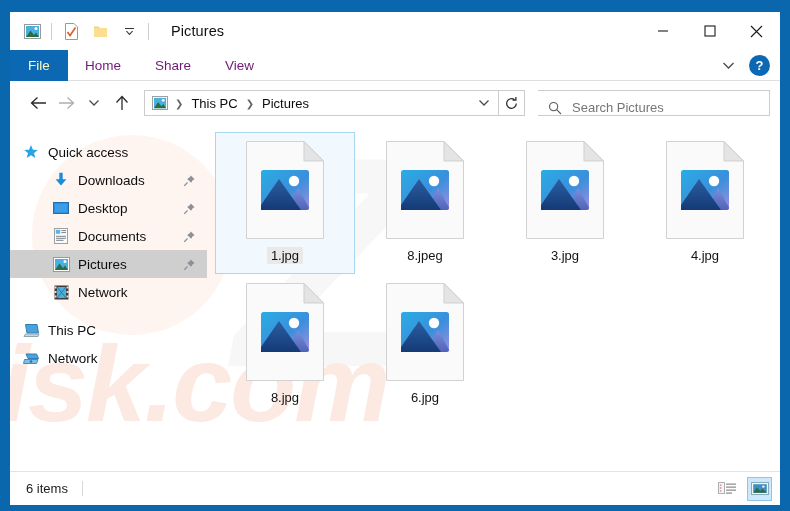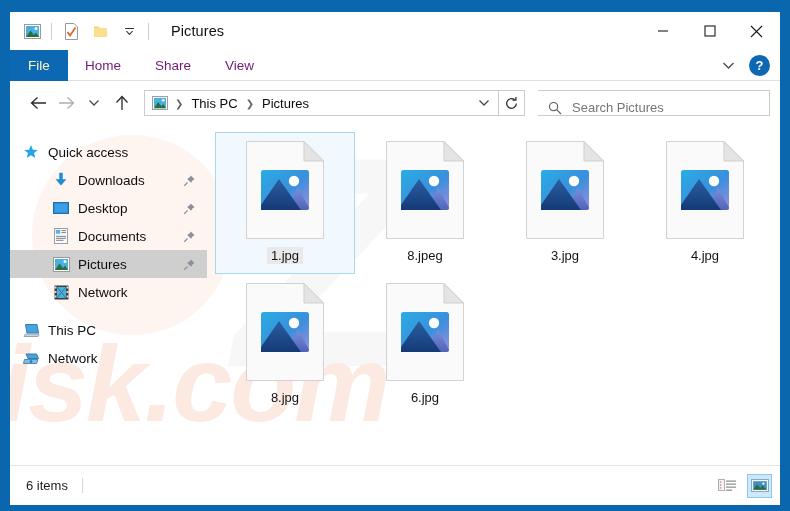--- a/index.html
+++ b/index.html
@@ -311,21 +311,21 @@
   }
 
   
   .pic-file {
     width: 78px; height: 98px;
     position: relative;
   }
 
   
   #statusbar {
-    height: 40px;
+    height: 34px;
     flex: 0 0 auto;
     border-top: 1px solid #e3e3e3;
     display: flex;
     align-items: center;
     padding: 0 8px 0 16px;
     background: #fff;
     position: relative;
     z-index: 3;
   }
   #item-count {

